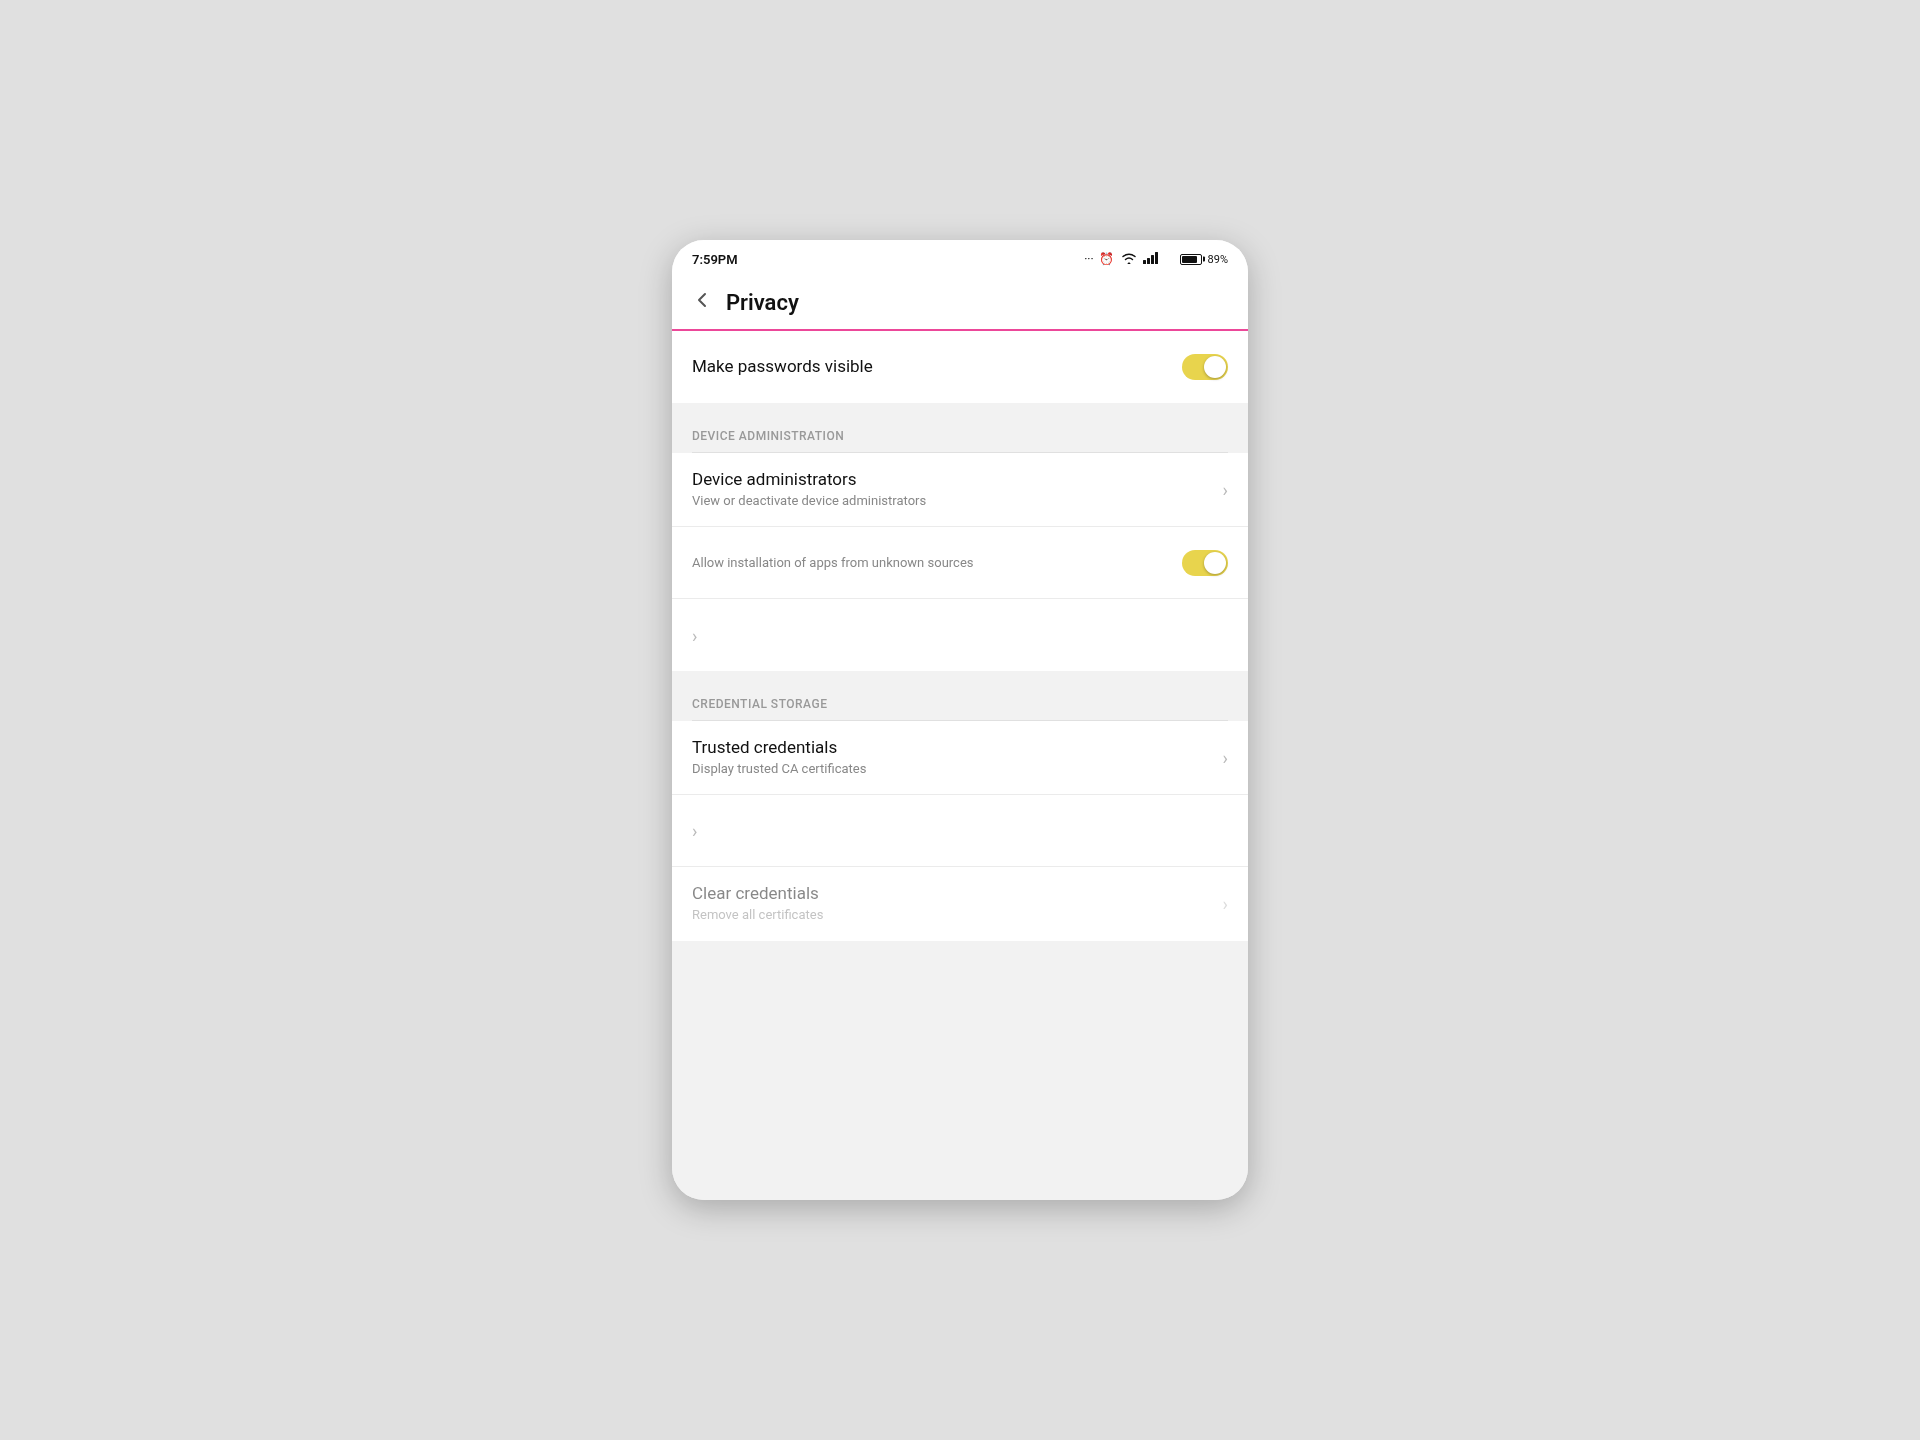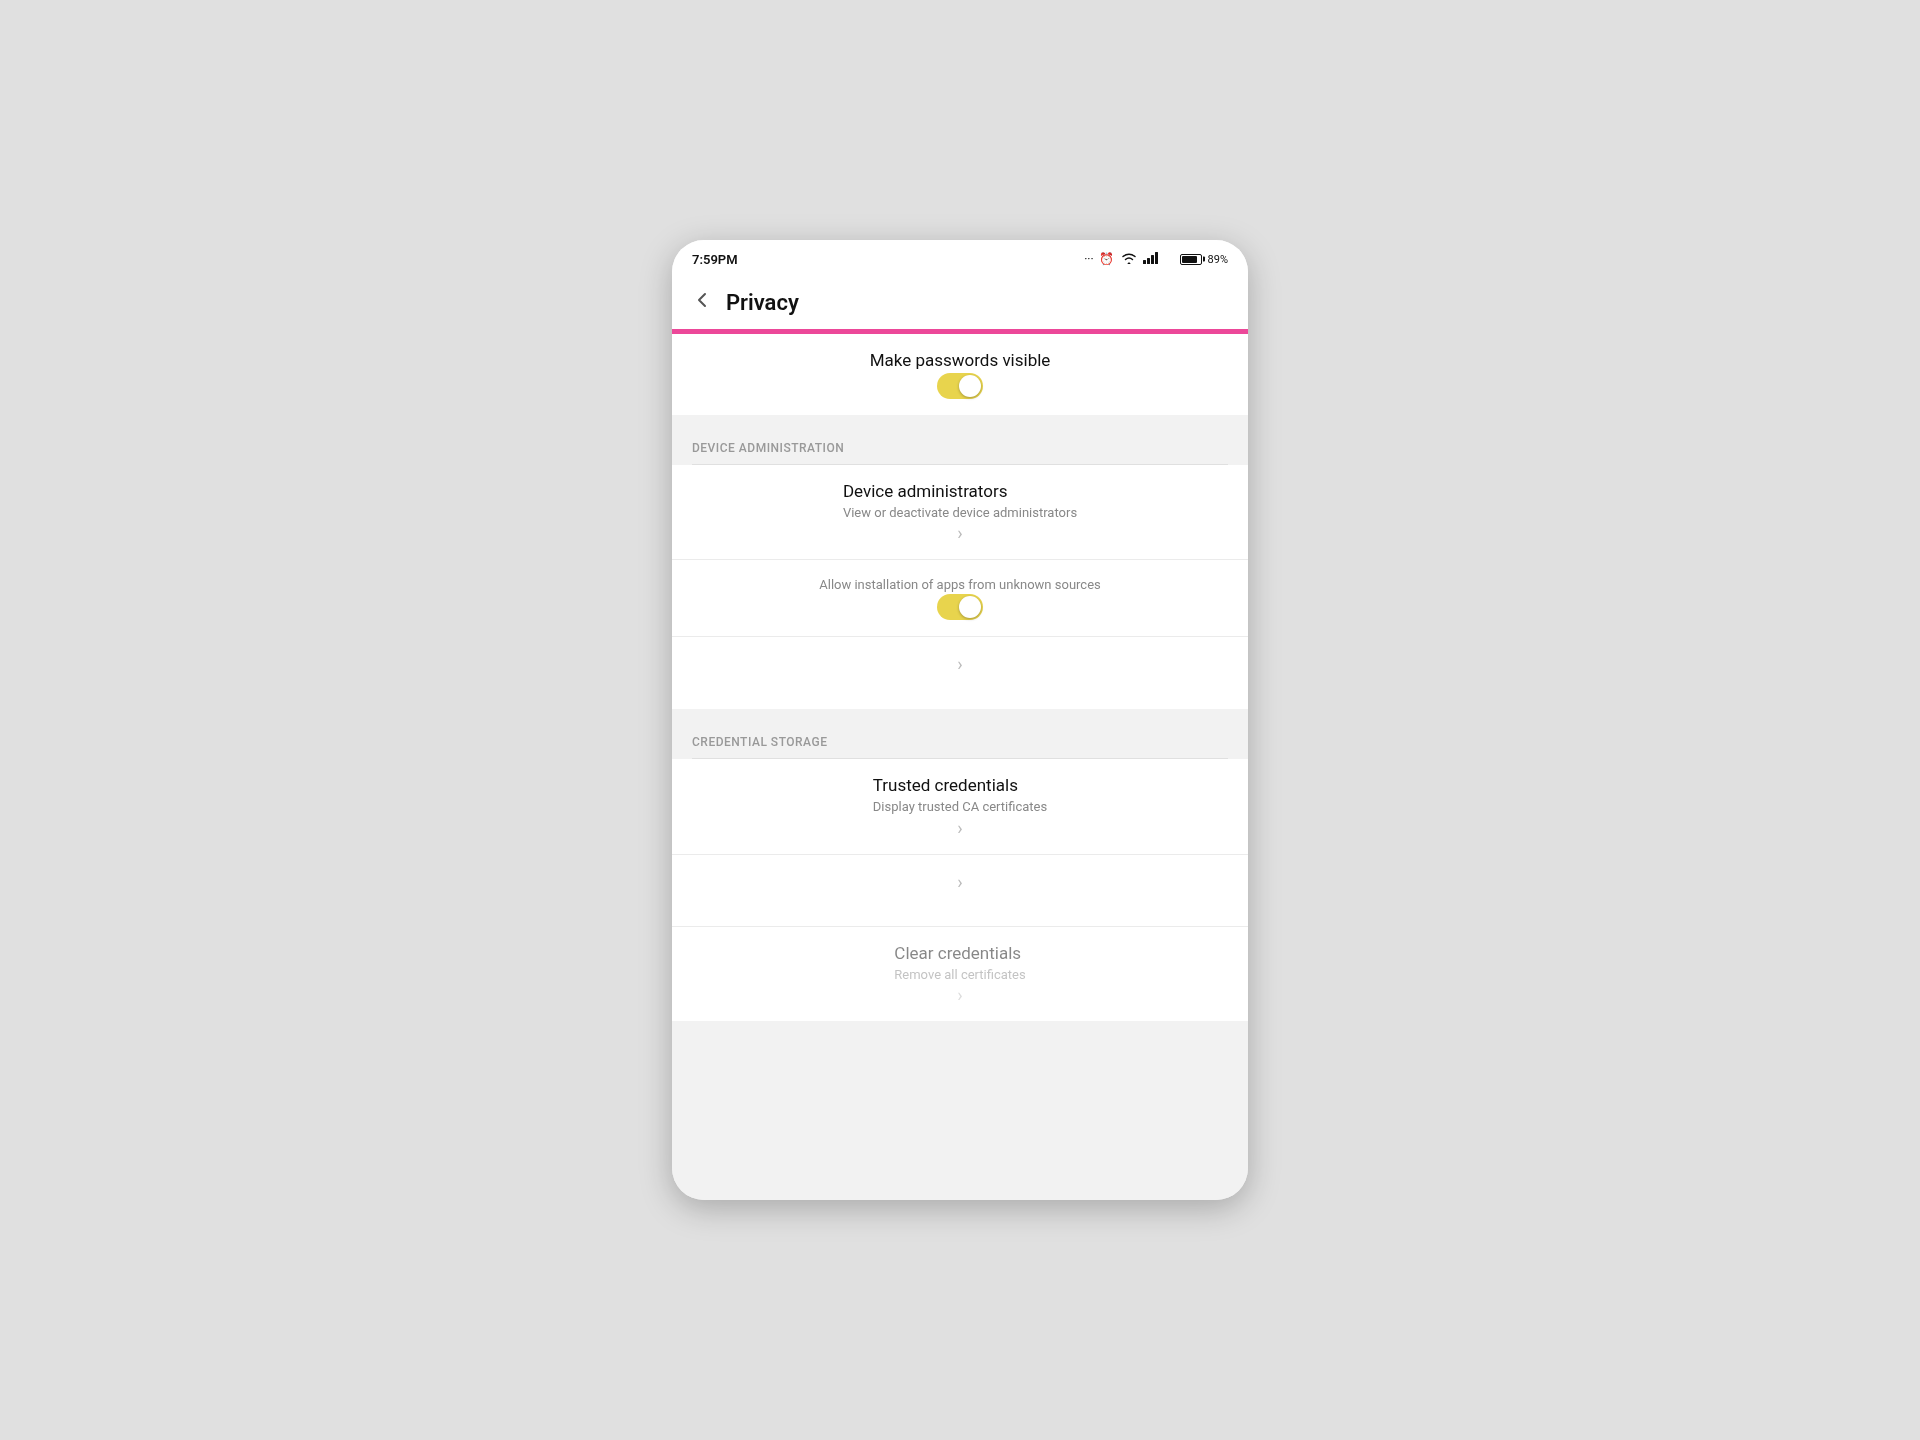--- a/index.html
+++ b/index.html
@@ -94,21 +94,21 @@
       border-radius: 1px;
     }
 
     
     .header {
       background: #ffffff;
       display: flex;
       align-items: center;
       padding: 10px 16px;
       gap: 10px;
-      border-bottom: 5px solid #ec4899;
+      border-bottom: 2px solid #ec4899;
     }
 
     .back-arrow {
       font-size: 20px;
       color: #555;
       cursor: pointer;
       padding: 4px;
     }
 
     .header-title {
@@ -131,21 +131,20 @@
     }
 
     .setting-item {
       display: flex;
       align-items: center;
       justify-content: space-between;
       padding: 16px 20px;
       border-bottom: 1px solid #ebebeb;
       cursor: pointer;
       min-height: 72px;
-      flex-direction: column;
     }
 
     .setting-item:last-child {
       border-bottom: none;
     }
 
     .setting-item.disabled {
       opacity: 0.5;
     }
 

